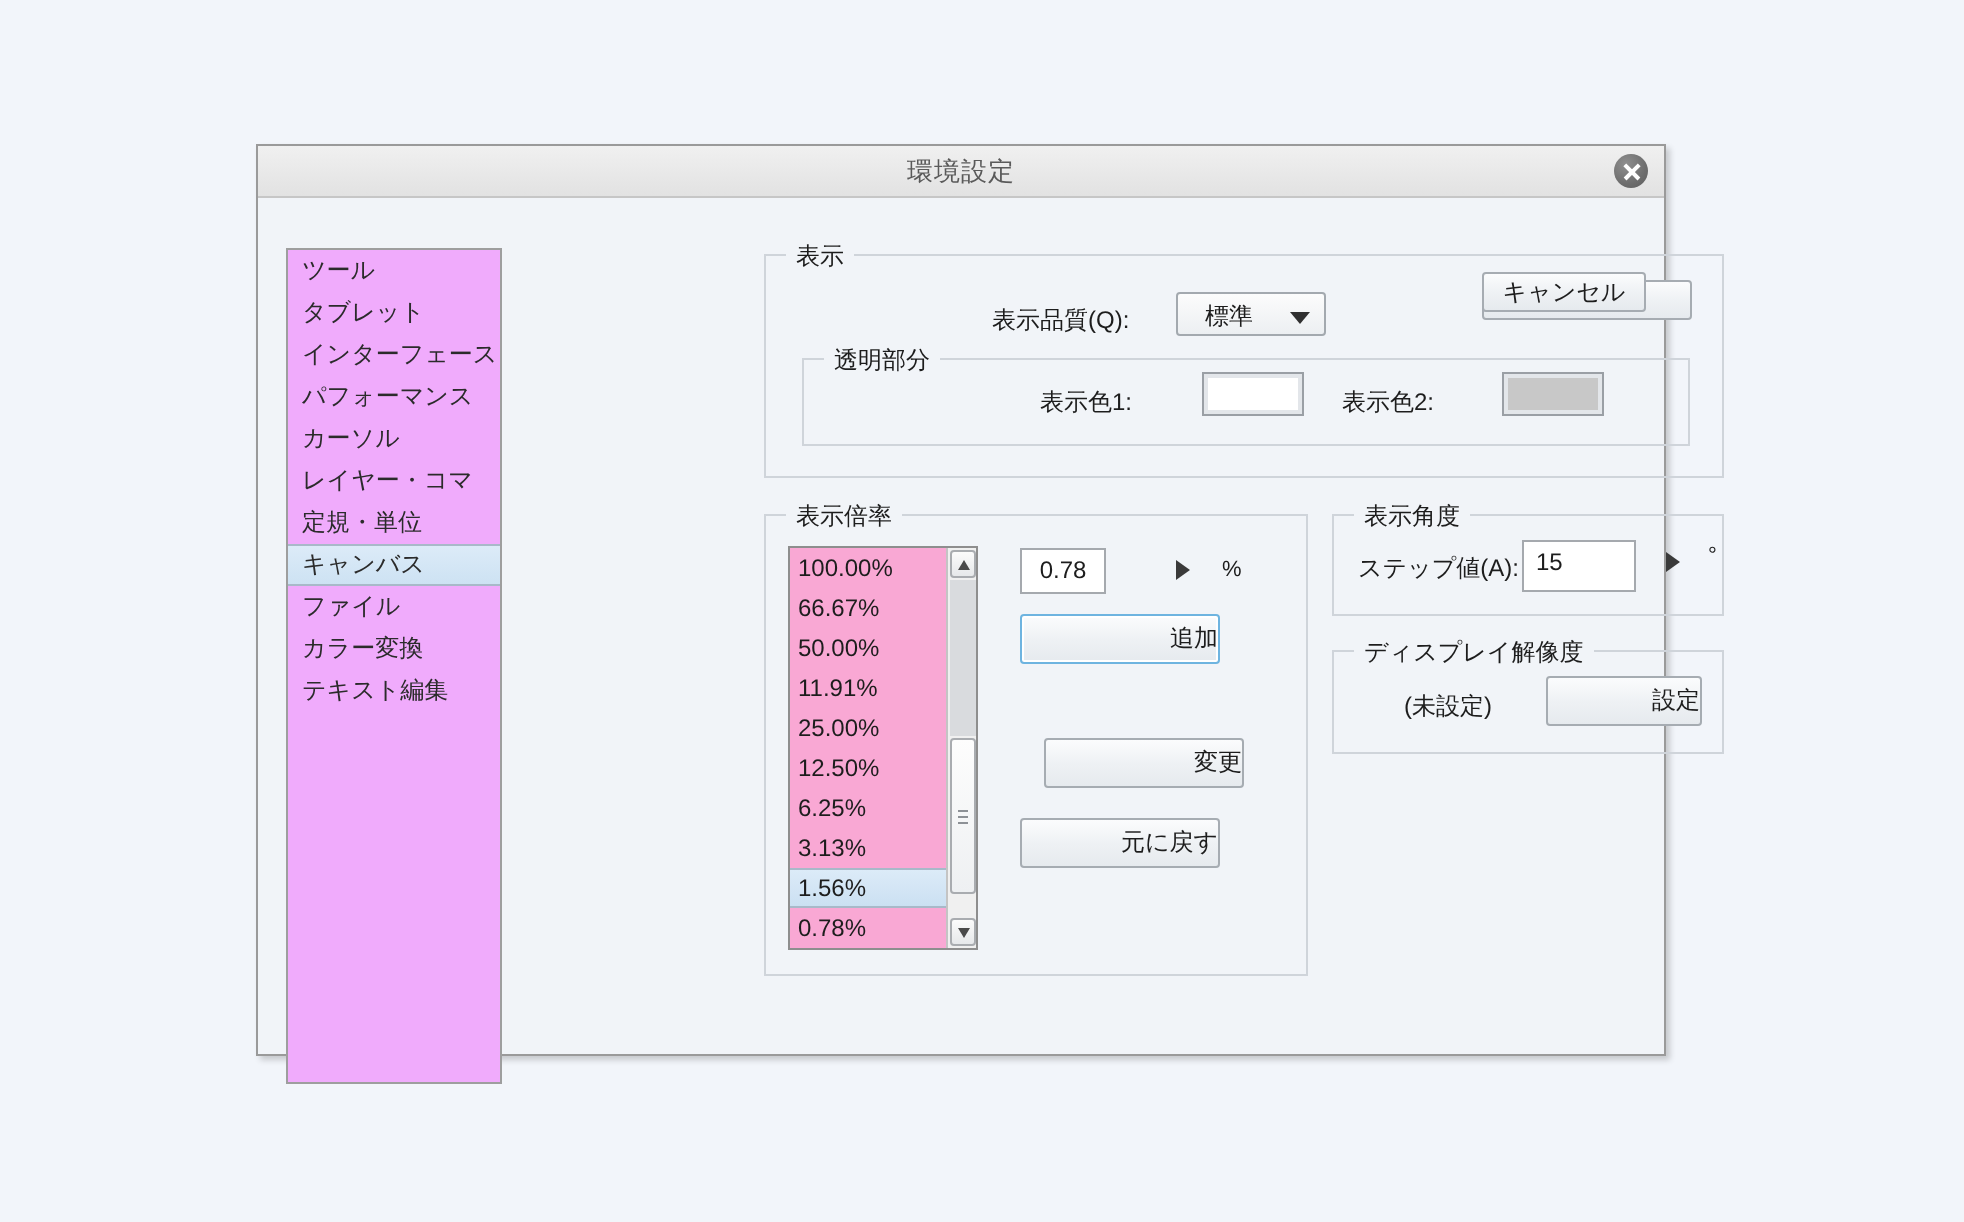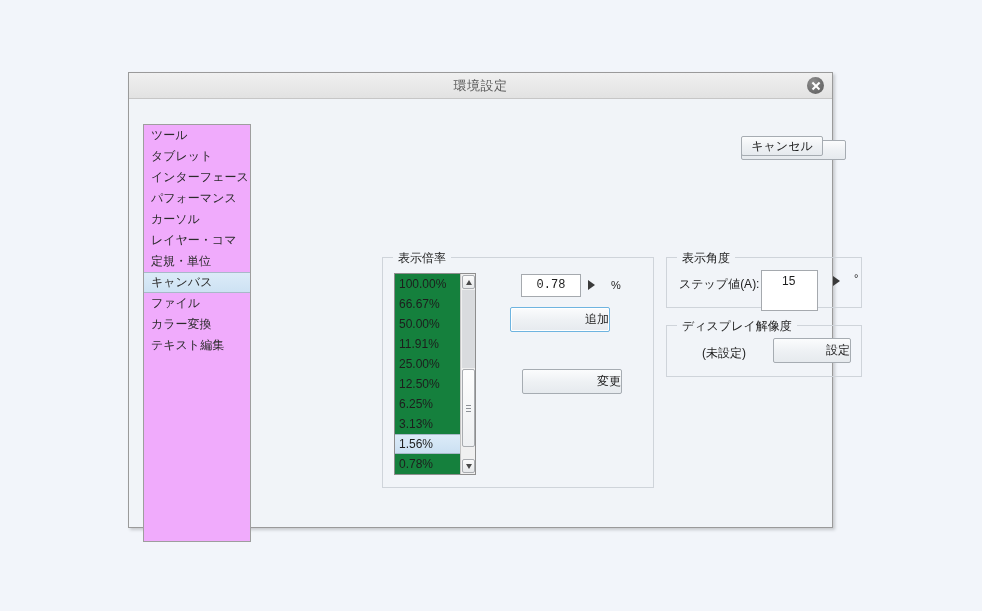--- a/index.html
+++ b/index.html
@@ -166,24 +166,24 @@
     outline: 1px solid #9a9fa5;
     box-sizing: border-box;
     cursor: pointer;
   }
 
   
   #zoom-list-wrap {
     position: absolute;
     left: 11px;
     top: 15px;
-    width: 82px;
+    width: 95px;
     height: 202px;
     border: 1px solid #8e8e8e;
-    background: #15803d;
+    background: #f9a8d4;
     box-sizing: border-box;
     overflow: hidden;
   }
   #zoom-list {
     position: absolute;
     left: 0; top: 0;
     width: 82px;
     height: 100%;
   }
   .zoom-item {
@@ -346,20 +346,40 @@
       <div class="side-item"><span>パフォーマンス</span></div>
       <div class="side-item"><span>カーソル</span></div>
       <div class="side-item"><span>レイヤー・コマ</span></div>
       <div class="side-item"><span>定規・単位</span></div>
       <div class="side-item selected"><span>キャンバス</span></div>
       <div class="side-item"><span>ファイル</span></div>
       <div class="side-item"><span>カラー変換</span></div>
       <div class="side-item"><span>テキスト編集</span></div>
     </div>
 
+    <div class="group" id="grp-display">
+      <div class="legend">表示</div>
+
+      <div class="field-label" style="left:113px; top:24px;">表示品質(Q):</div>
+
+      <div class="combo" style="left:205px; top:18px; width:75px; height:22px;">
+        <span class="combo-text">標準</span>
+        <span class="arrow-down"></span>
+      </div>
+
+      <div class="group" id="grp-transparent">
+        <div class="legend">透明部分</div>
+
+        <div class="field-label" style="left:118px; top:13px;">表示色1:</div>
+        <div class="swatch" style="left:200px; top:7px; background:#ffffff;"></div>
+
+        <div class="field-label" style="left:269px; top:13px;">表示色2:</div>
+        <div class="swatch" style="left:350px; top:7px; background:#c8c8c8;"></div>
+      </div>
+    </div>
 
     <div class="group" id="grp-zoom">
       <div class="legend">表示倍率</div>
 
       <div id="zoom-list-wrap">
         <div id="zoom-list">
           <div class="zoom-item"><span>100.00%</span></div>
           <div class="zoom-item"><span>66.67%</span></div>
           <div class="zoom-item"><span>50.00%</span></div>
           <div class="zoom-item"><span>11.91%</span></div>
@@ -376,33 +396,34 @@
               <i></i>
             </div>
           <div id="sb-track-upper"></div>
           <div id="sb-thumb"></div>
           <div class="sb-btn" id="sb-down">
               <i></i>
             </div>
         </div>
       </div>
 
-      <div class="textinput" style="left:138px; top:16px; width:60px; height:23px; line-height:21px;font-family:Liberation Mono, monospace;">0.78</div>
+      <div class="textinput" style="left:127px; top:16px; width:43px; height:23px; line-height:21px;">0.78</div>
       <div class="spinner-arrow" style="left:205px; top:22px;"></div>
       <div class="unit" style="left:228px; top:21px;">%</div>
 
       <div class="btn focused" style="left:127px; top:49px; width:100px; height:25px; line-height:23px;">追加</div>
       <div class="btn" style="left:127px; top:111px; width:100px; height:25px; line-height:23px;margin-left:12px;">変更</div>
+      <div class="btn" style="left:127px; top:151px; width:100px; height:25px; line-height:23px;">元に戻す</div>
     </div>
 
     <div class="group" id="grp-angle">
       <div class="legend">表示角度</div>
 
       <div class="field-label" style="left:12px; top:18px;">ステップ値(A):</div>
-      <div class="textinput" style="left:94px; top:12px; width:57px; height:41px; line-height:21px; text-align:left; padding-left:20px;">15</div>
+      <div class="textinput" style="left:94px; top:12px; width:57px; height:26px; line-height:21px; text-align:left; padding-left:6px;">15</div>
       <div class="spinner-arrow" style="left:166px; top:18px;"></div>
       <div class="unit" style="left:187px; top:14px;">°</div>
     </div>
 
     <div class="group" id="grp-resolution">
       <div class="legend">ディスプレイ解像度</div>
 
       <div class="field-label" style="left:35px; top:19px;">(未設定)</div>
       <div class="btn" style="left:106px; top:12px; width:78px; height:25px; line-height:23px;">設定</div>
     </div>

